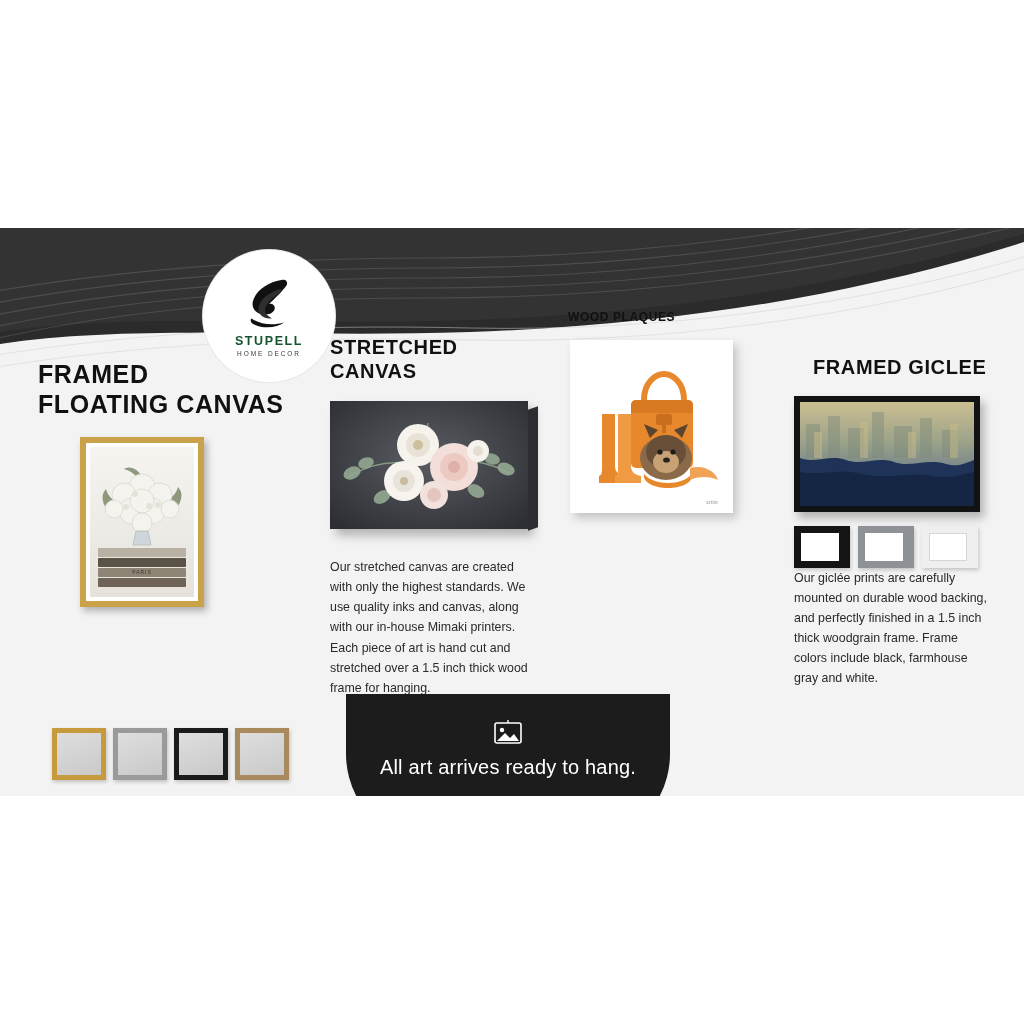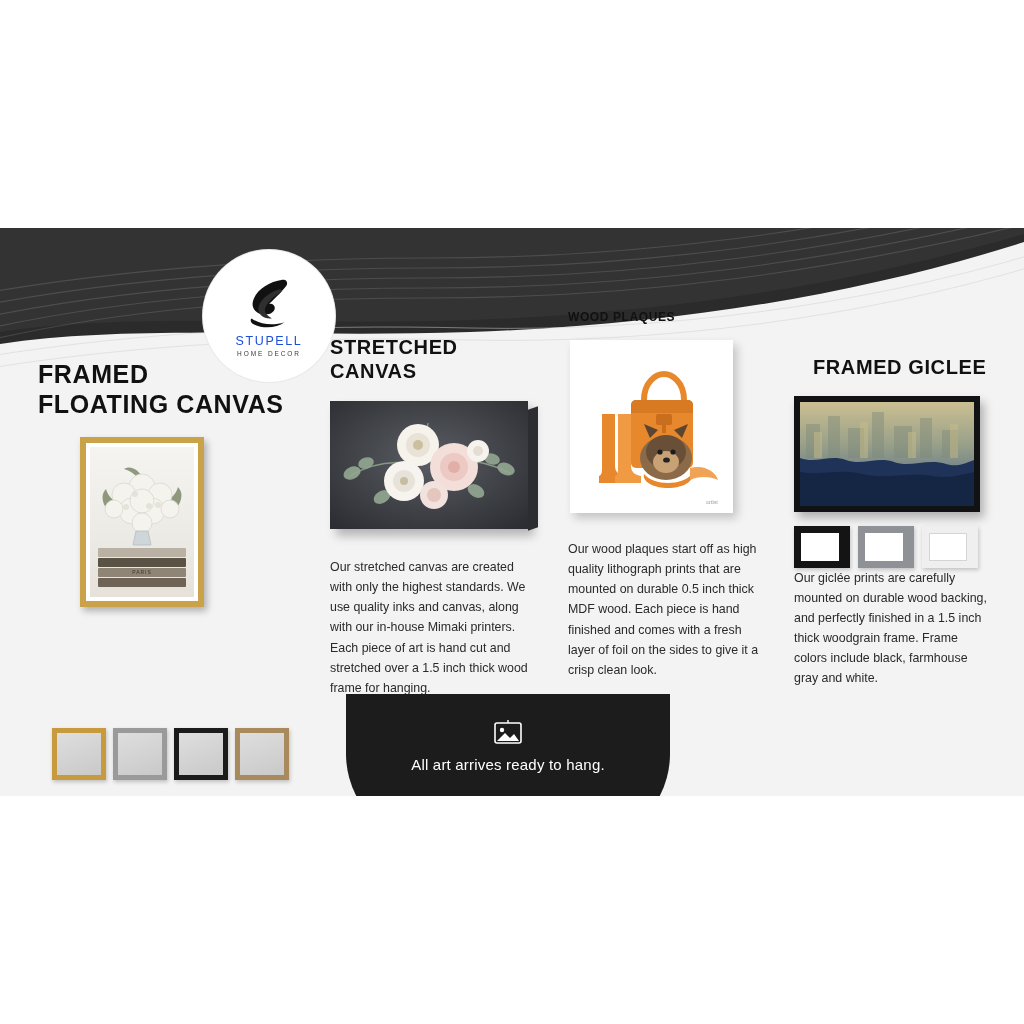--- a/index.html
+++ b/index.html
@@ -55,22 +55,22 @@
     justify-content: center;
   }
   #logo-mark {
     width: 58px;
     height: 54px;
     margin-bottom: 4px;
   }
   #logo-name {
     font-size: 12.5px;
     letter-spacing: 1.6px;
-    font-weight: normal;
-    color: #1d4ed8;
+    font-weight: bold;
+    color: #14532d;
   }
   #logo-sub {
     font-size: 6.5px;
     letter-spacing: 1.9px;
     color: #3a3a3a;
     margin-top: 2px;
   }
 
   .col { position: absolute; }
   .col-title {
@@ -247,21 +247,21 @@
   }
   #arc .arc-inner {
     position: absolute;
     left: 0; right: 0;
     top: 24px;
     text-align: center;
     color: #ffffff;
   }
   #arc-icon { margin: 0 auto 8px; display: block; }
   #arc-text {
-    font-size: 15px;
+    font-size: 20px;
     letter-spacing: 0.2px;
   }
 </style>
 </head>
 <body>
 
 <div id="stage">
 
   <div id="band">
 
@@ -432,21 +432,20 @@
             <ellipse cx="96" cy="122" rx="13" ry="11" fill="#c8a274"></ellipse>
             <circle cx="90" cy="112" r="2.6" fill="#1c1c1c"></circle>
             <circle cx="103" cy="112" r="2.6" fill="#1c1c1c"></circle>
             <ellipse cx="96.5" cy="120" rx="3.4" ry="2.6" fill="#232323"></ellipse>
             <path d="M74,134 C84,146 112,146 122,134 C124,142 112,148 98,148 C84,148 72,142 74,134 Z" fill="#e8882c"></path>
             <path d="M120,128 C134,124 146,132 148,140 C140,136 128,136 120,140 Z" fill="#f0a255"></path>
           </g>
           <text x="136" y="164" font-family="Liberation Serif, serif" font-size="6" fill="#9a9a9a">artist</text>
         </svg>
       </div>
-      <div id="col3-text" class="col-body">Our wood plaques start off as high quality lithograph prints that are mounted on durable 0.5 inch thick MDF wood. Each piece is hand finished and comes with a fresh layer of foil on the sides to give it a crisp clean look.</div>
     </div>
 
     <div class="col" id="col4">
       <div class="col-title">
         <div>FRAMED GICLEE</div>
       </div>
       <div id="giclee-art">
         <div id="giclee-inner">
           <svg width="174" height="104" viewBox="0 0 174 104" preserveAspectRatio="none">
             <defs>

